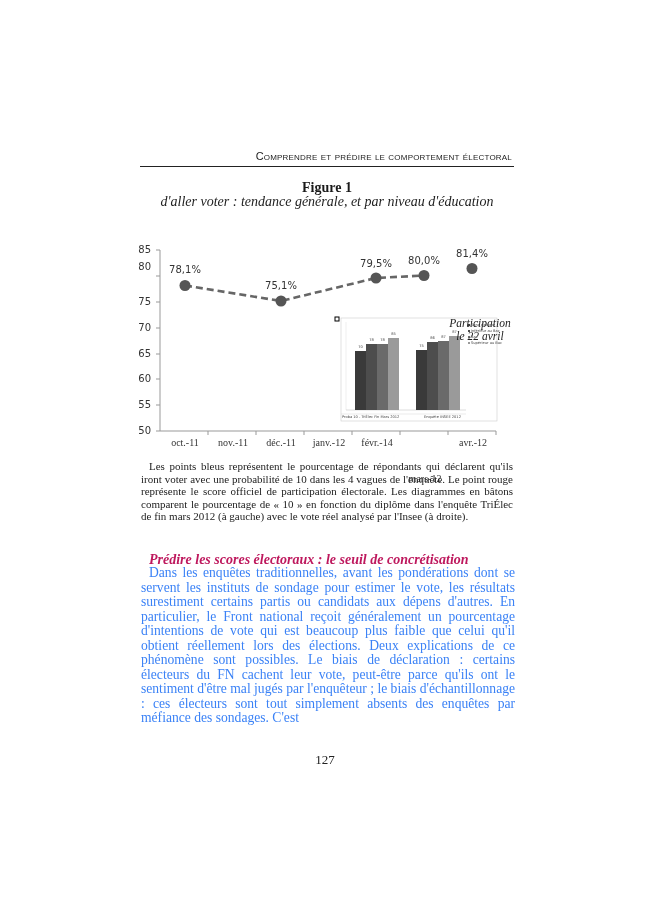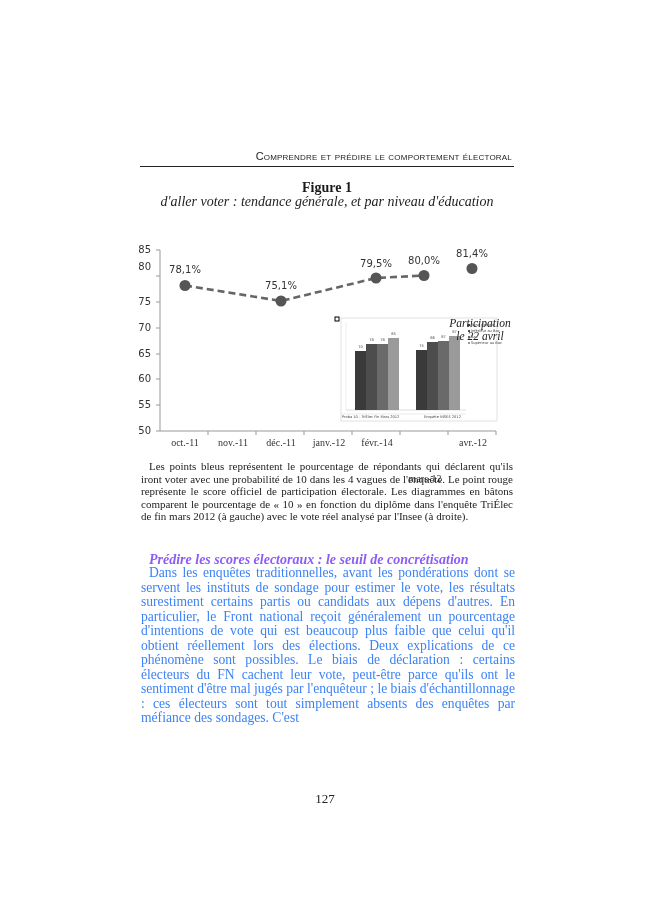--- a/index.html
+++ b/index.html
@@ -8,23 +8,23 @@
   .head-rule { position:absolute; left:140px; top:166px; width:374px; height:0; border-top:1.2px solid #222; }
   .fig-title { position:absolute; left:140px; top:180px; width:374px; text-align:center; font-family:"Liberation Serif", serif; font-weight:bold; font-size:14px; }
   .fig-subtitle { position:absolute; left:140px; top:194px; width:374px; text-align:center; font-family:"Liberation Serif", serif; font-style:italic; font-size:14px; line-height:15px; color:#222; }
   .chart { position:absolute; left:0; top:0; width:650px; height:460px; pointer-events:none; }
   .chart svg { position:absolute; left:0; top:0; }
   .ytick { position:absolute; width:20px; text-align:right; font-family:"DejaVu Sans", sans-serif; font-size:10px; color:#333; }
   .xtick { position:absolute; width:50px; text-align:center; font-family:Liberation Serif, serif; font-size:10px; color:#333; }
   .dlabel { position:absolute; width:50px; text-align:center; font-family:"DejaVu Sans", sans-serif; font-size:10px; color:#333; }
   .annot { position:absolute; left:440px; top:285px; width:80px; text-align:center; font-family:"Liberation Serif", serif; font-style:italic; font-size:11.5px; line-height:13px; color:#222;margin-top:32px; }
   .caption { position:absolute; left:141px; top:460px; width:372px; font-family:"Liberation Serif", serif; font-size:11px; line-height:12.6px; text-align:justify; color:#222; text-indent:8px; }
-  .section-title { position:absolute; left:141px; top:552px; width:372px; font-family:"Liberation Serif", serif; font-weight:bold; font-style:italic; font-size:14px; color:#8b5cf6; text-indent:8px; }
+  .section-title { position:absolute; left:141px; top:552px; width:372px; font-family:"Liberation Serif", serif; font-weight:bold; font-style:italic; font-size:14px; color:#be185d; text-indent:8px; }
   .body-text { position:absolute; left:141px; top:566px; width:374px; font-family:"Liberation Serif", serif; font-size:13.6px; line-height:14.5px; text-align:justify; color:#3b82f6; text-indent:8px; }
-  .page-number { position:absolute; left:280px; top:752px; width:90px; text-align:center; font-family:"Liberation Serif", serif; font-size:13px; color:#222;margin-top:39px; }
+  .page-number { position:absolute; left:280px; top:752px; width:90px; text-align:center; font-family:"Liberation Serif", serif; font-size:13px; color:#222; }
   .inset-legend { position:absolute; font-family:"DejaVu Sans", sans-serif; font-size:3.6px; color:#444; line-height:6px; }
   .inset-label { position:absolute; font-family:"DejaVu Sans", sans-serif; font-size:3.6px; color:#444; }
   .inset-val { position:absolute; width:14px; text-align:center; font-family:"DejaVu Sans", sans-serif; font-size:3.6px; color:#444; }
 </style>
 </head>
 <body>
 
 <div class="running-head">Comprendre et prédire le comportement électoral</div>
 <div class="head-rule"></div>
 

